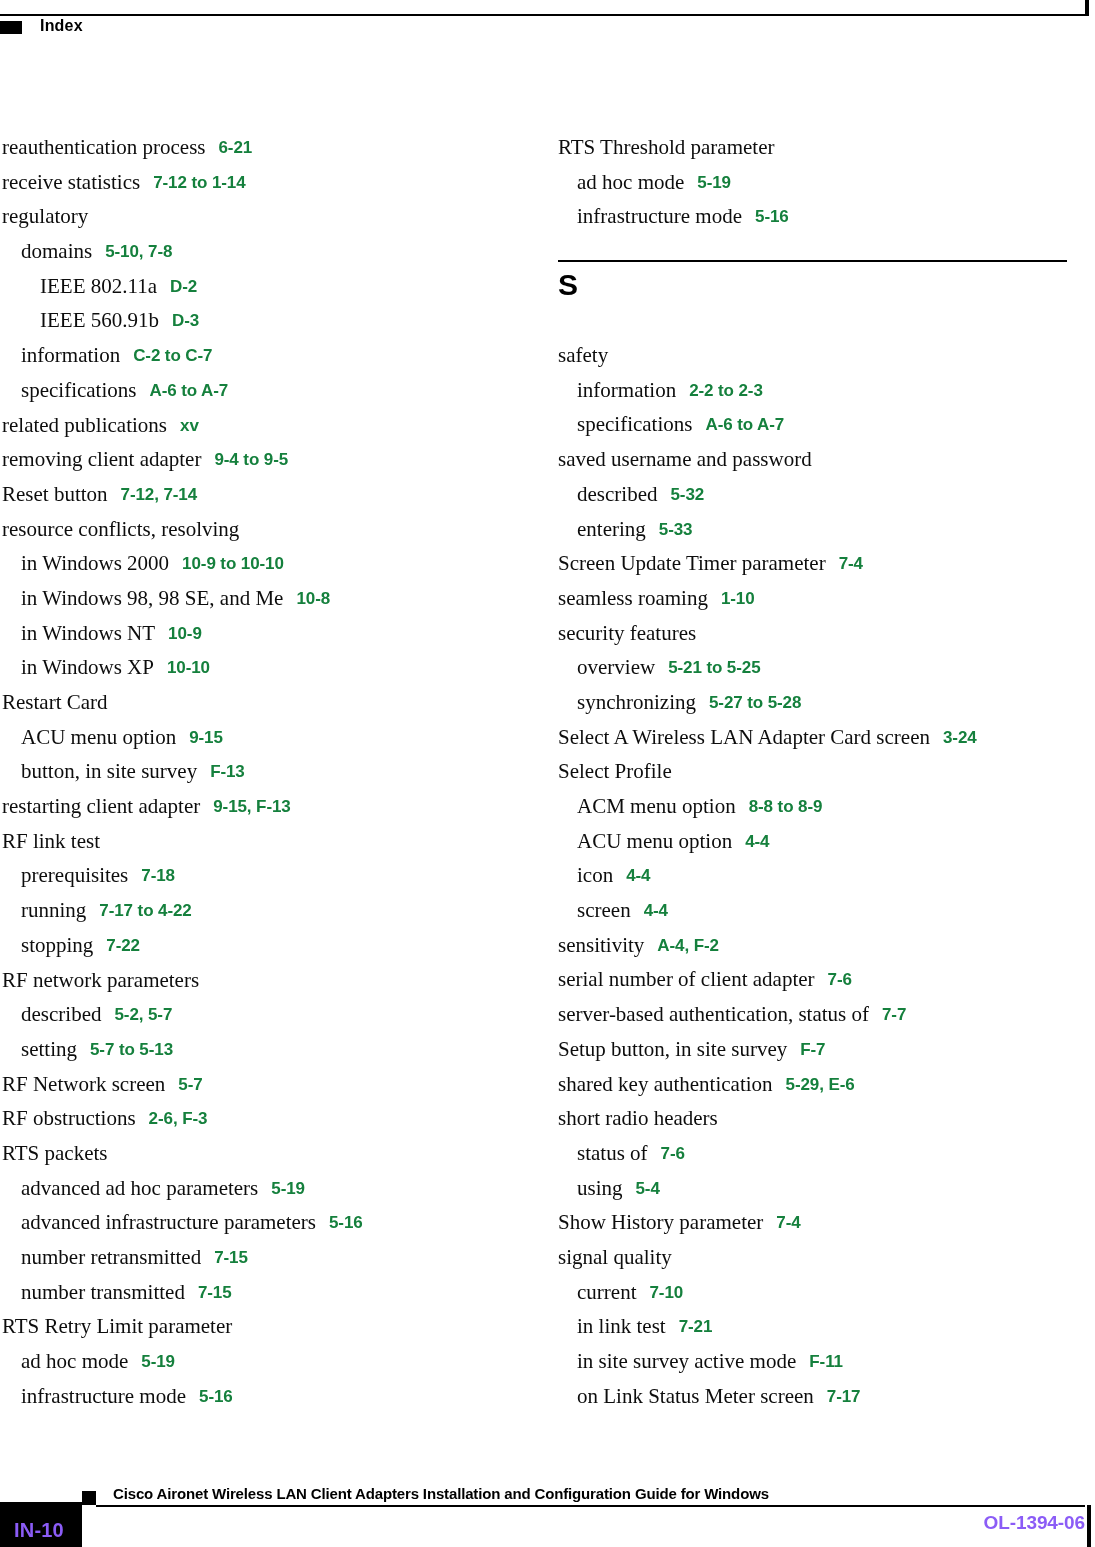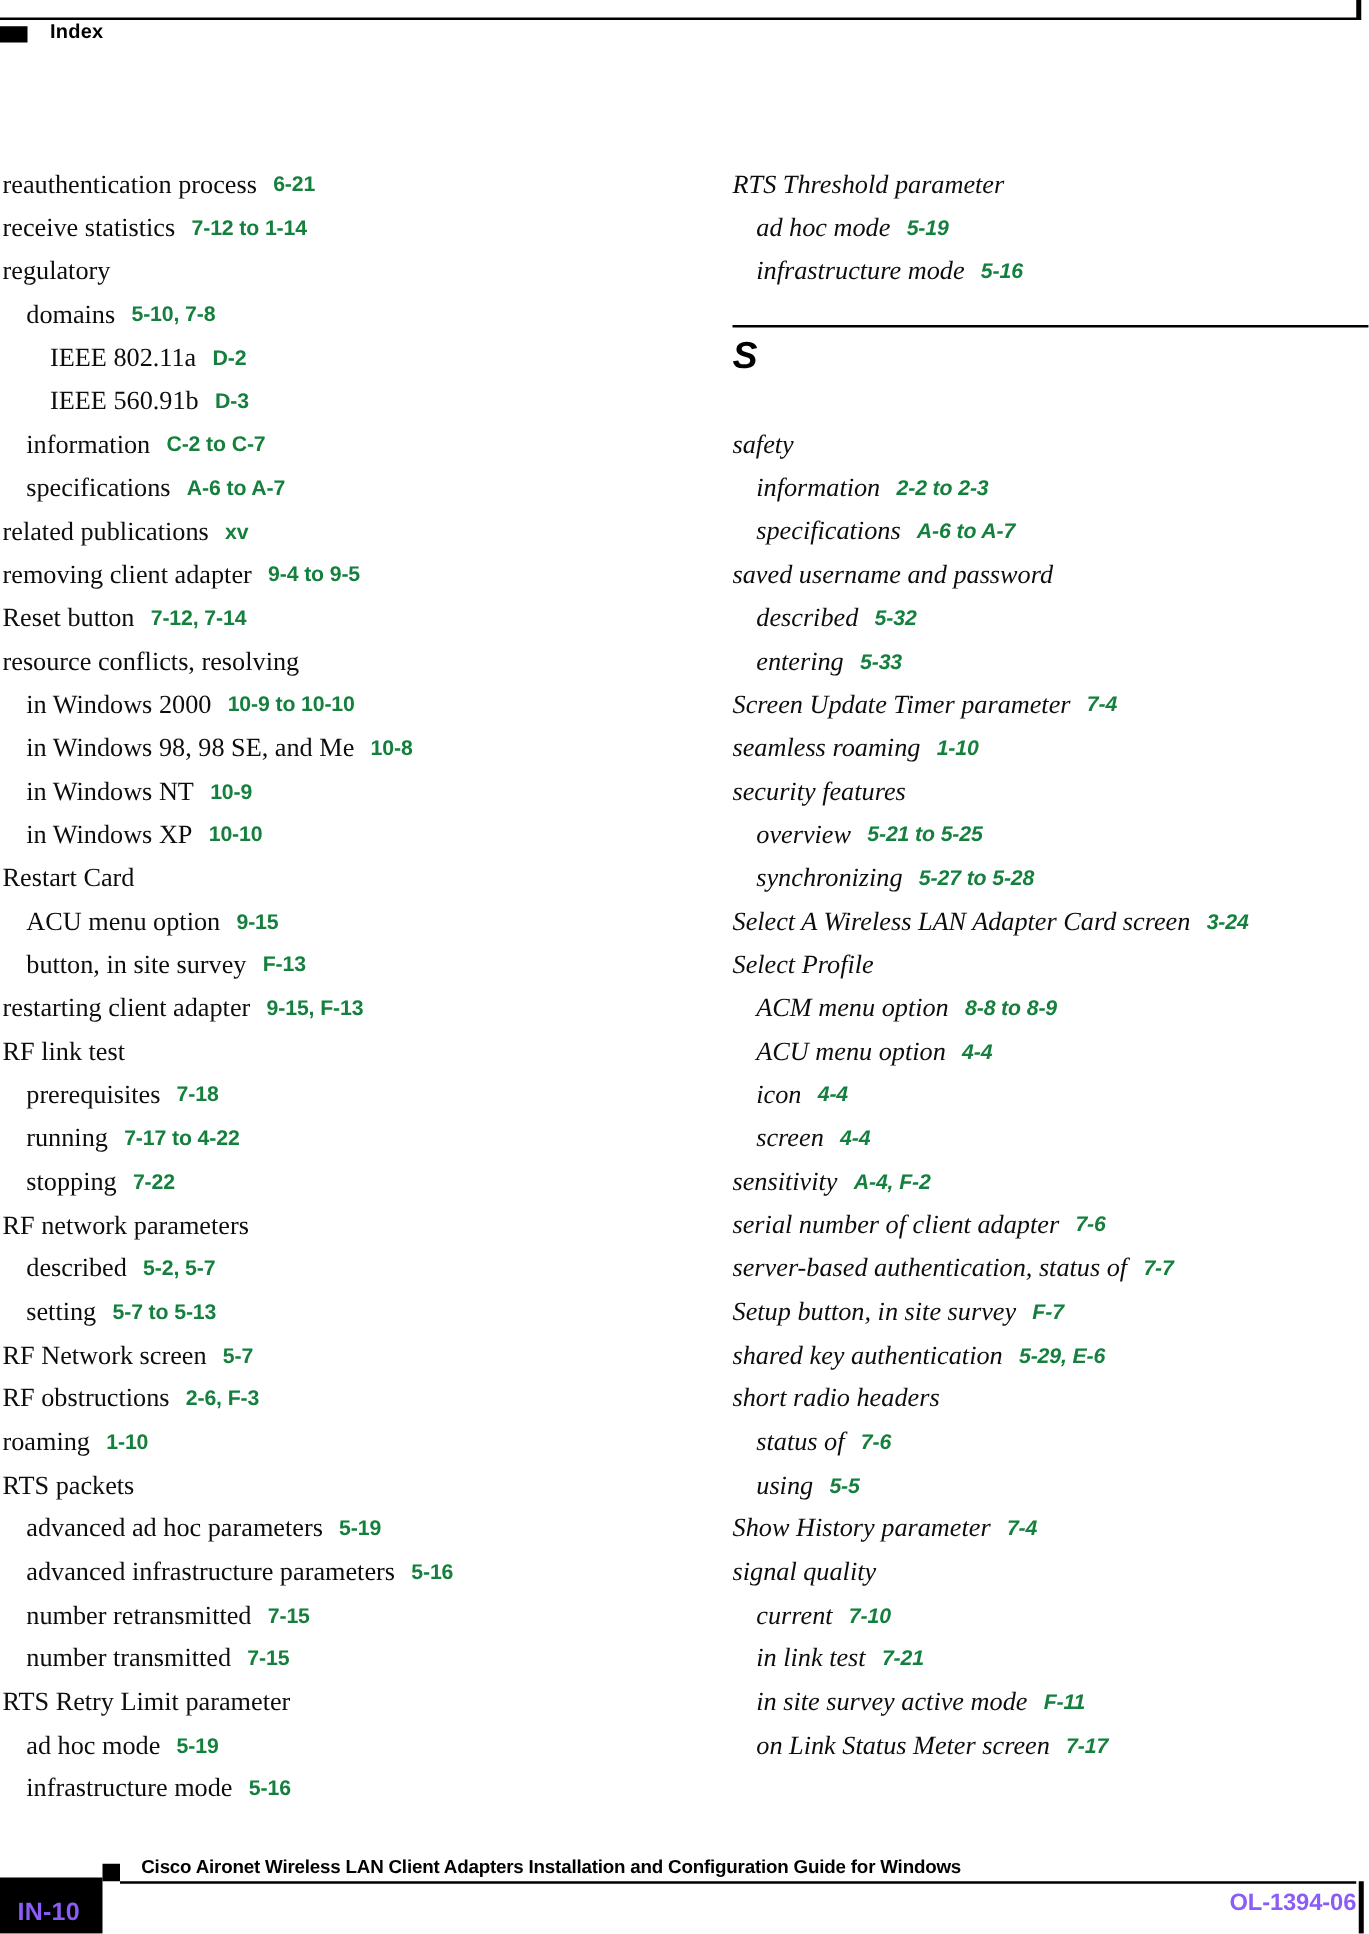--- a/index.html
+++ b/index.html
@@ -54,21 +54,21 @@
     white-space: nowrap;
   }
 
   
   .col {
     position: absolute;
     top: 130px;
     width: 500px;
   }
   .col-left  { left: 2px; }
-  .col-right { left: 586px; font-style: italic; }
+  .col-right { left: 558px; }
 
   
   .entry {
     height: 34.7px;
     line-height: 34.7px;
     white-space: nowrap;
     font-size: 21px;
     color: #0d0d0d;
   }
   .entry.lvl1 { padding-left: 19px; }
@@ -216,21 +216,20 @@
         <div class="entry"><span class="term">restarting client adapter</span><span class="refs">9-15, F-13</span></div>
         <div class="entry"><span class="term">RF link test</span></div>
         <div class="entry lvl1"><span class="term">prerequisites</span><span class="refs">7-18</span></div>
         <div class="entry lvl1"><span class="term">running</span><span class="refs">7-17 to 4-22</span></div>
         <div class="entry lvl1"><span class="term">stopping</span><span class="refs">7-22</span></div>
         <div class="entry"><span class="term">RF network parameters</span></div>
         <div class="entry lvl1"><span class="term">described</span><span class="refs">5-2, 5-7</span></div>
         <div class="entry lvl1"><span class="term">setting</span><span class="refs">5-7 to 5-13</span></div>
         <div class="entry"><span class="term">RF Network screen</span><span class="refs">5-7</span></div>
         <div class="entry"><span class="term">RF obstructions</span><span class="refs">2-6, F-3</span></div>
-        <div class="entry"><span class="term">roaming</span><span class="refs">1-10</span></div>
         <div class="entry"><span class="term">RTS packets</span></div>
         <div class="entry lvl1"><span class="term">advanced ad hoc parameters</span><span class="refs">5-19</span></div>
         <div class="entry lvl1"><span class="term">advanced infrastructure parameters</span><span class="refs">5-16</span></div>
         <div class="entry lvl1"><span class="term">number retransmitted</span><span class="refs">7-15</span></div>
         <div class="entry lvl1"><span class="term">number transmitted</span><span class="refs">7-15</span></div>
         <div class="entry"><span class="term">RTS Retry Limit parameter</span></div>
         <div class="entry lvl1"><span class="term">ad hoc mode</span><span class="refs">5-19</span></div>
         <div class="entry lvl1"><span class="term">infrastructure mode</span><span class="refs">5-16</span></div>
       </div>
   </div>
@@ -265,21 +264,21 @@
         <div class="entry lvl1"><span class="term">ACU menu option</span><span class="refs">4-4</span></div>
         <div class="entry lvl1"><span class="term">icon</span><span class="refs">4-4</span></div>
         <div class="entry lvl1"><span class="term">screen</span><span class="refs">4-4</span></div>
         <div class="entry"><span class="term">sensitivity</span><span class="refs">A-4, F-2</span></div>
         <div class="entry"><span class="term">serial number of client adapter</span><span class="refs">7-6</span></div>
         <div class="entry"><span class="term">server-based authentication, status of</span><span class="refs">7-7</span></div>
         <div class="entry"><span class="term">Setup button, in site survey</span><span class="refs">F-7</span></div>
         <div class="entry"><span class="term">shared key authentication</span><span class="refs">5-29, E-6</span></div>
         <div class="entry"><span class="term">short radio headers</span></div>
         <div class="entry lvl1"><span class="term">status of</span><span class="refs">7-6</span></div>
-        <div class="entry lvl1"><span class="term">using</span><span class="refs">5-5</span></div>
+        <div class="entry lvl1"><span class="term">using</span><span class="refs">5-4</span></div>
         <div class="entry"><span class="term">Show History parameter</span><span class="refs">7-4</span></div>
         <div class="entry"><span class="term">signal quality</span></div>
         <div class="entry lvl1"><span class="term">current</span><span class="refs">7-10</span></div>
         <div class="entry lvl1"><span class="term">in link test</span><span class="refs">7-21</span></div>
         <div class="entry lvl1"><span class="term">in site survey active mode</span><span class="refs">F-11</span></div>
         <div class="entry lvl1"><span class="term">on Link Status Meter screen</span><span class="refs">7-17</span></div>
       </div>
   </div>
 
   <div class="footer-marker"></div>

